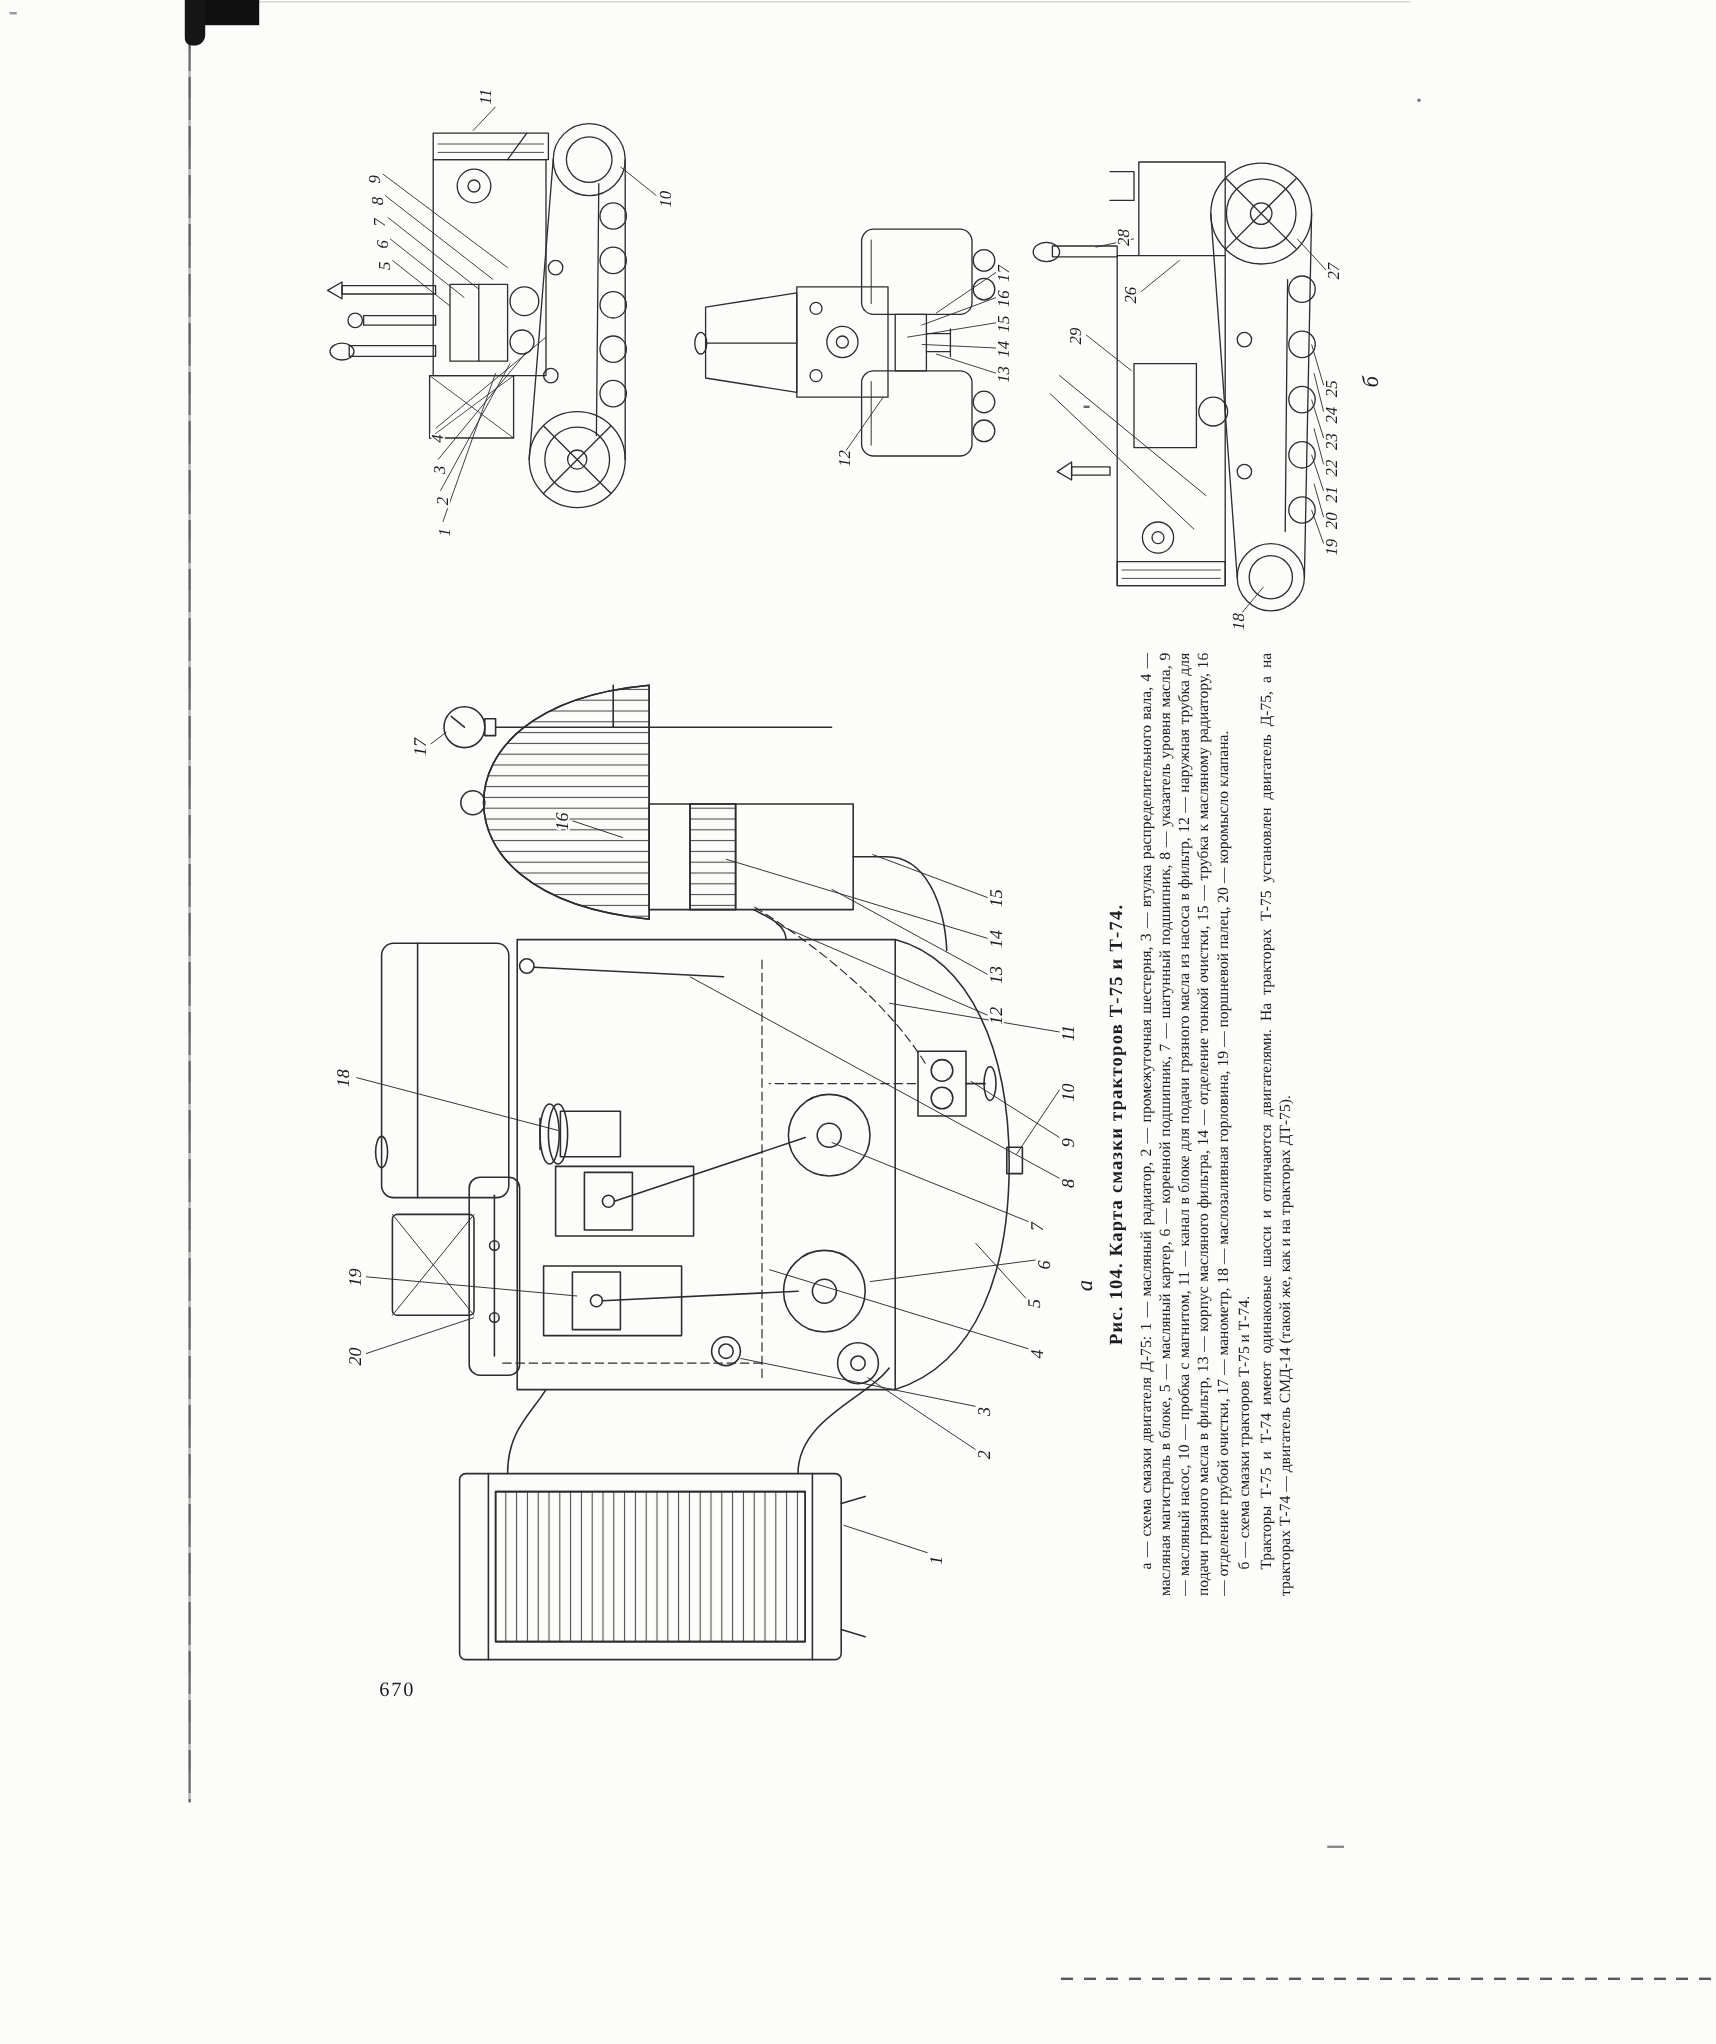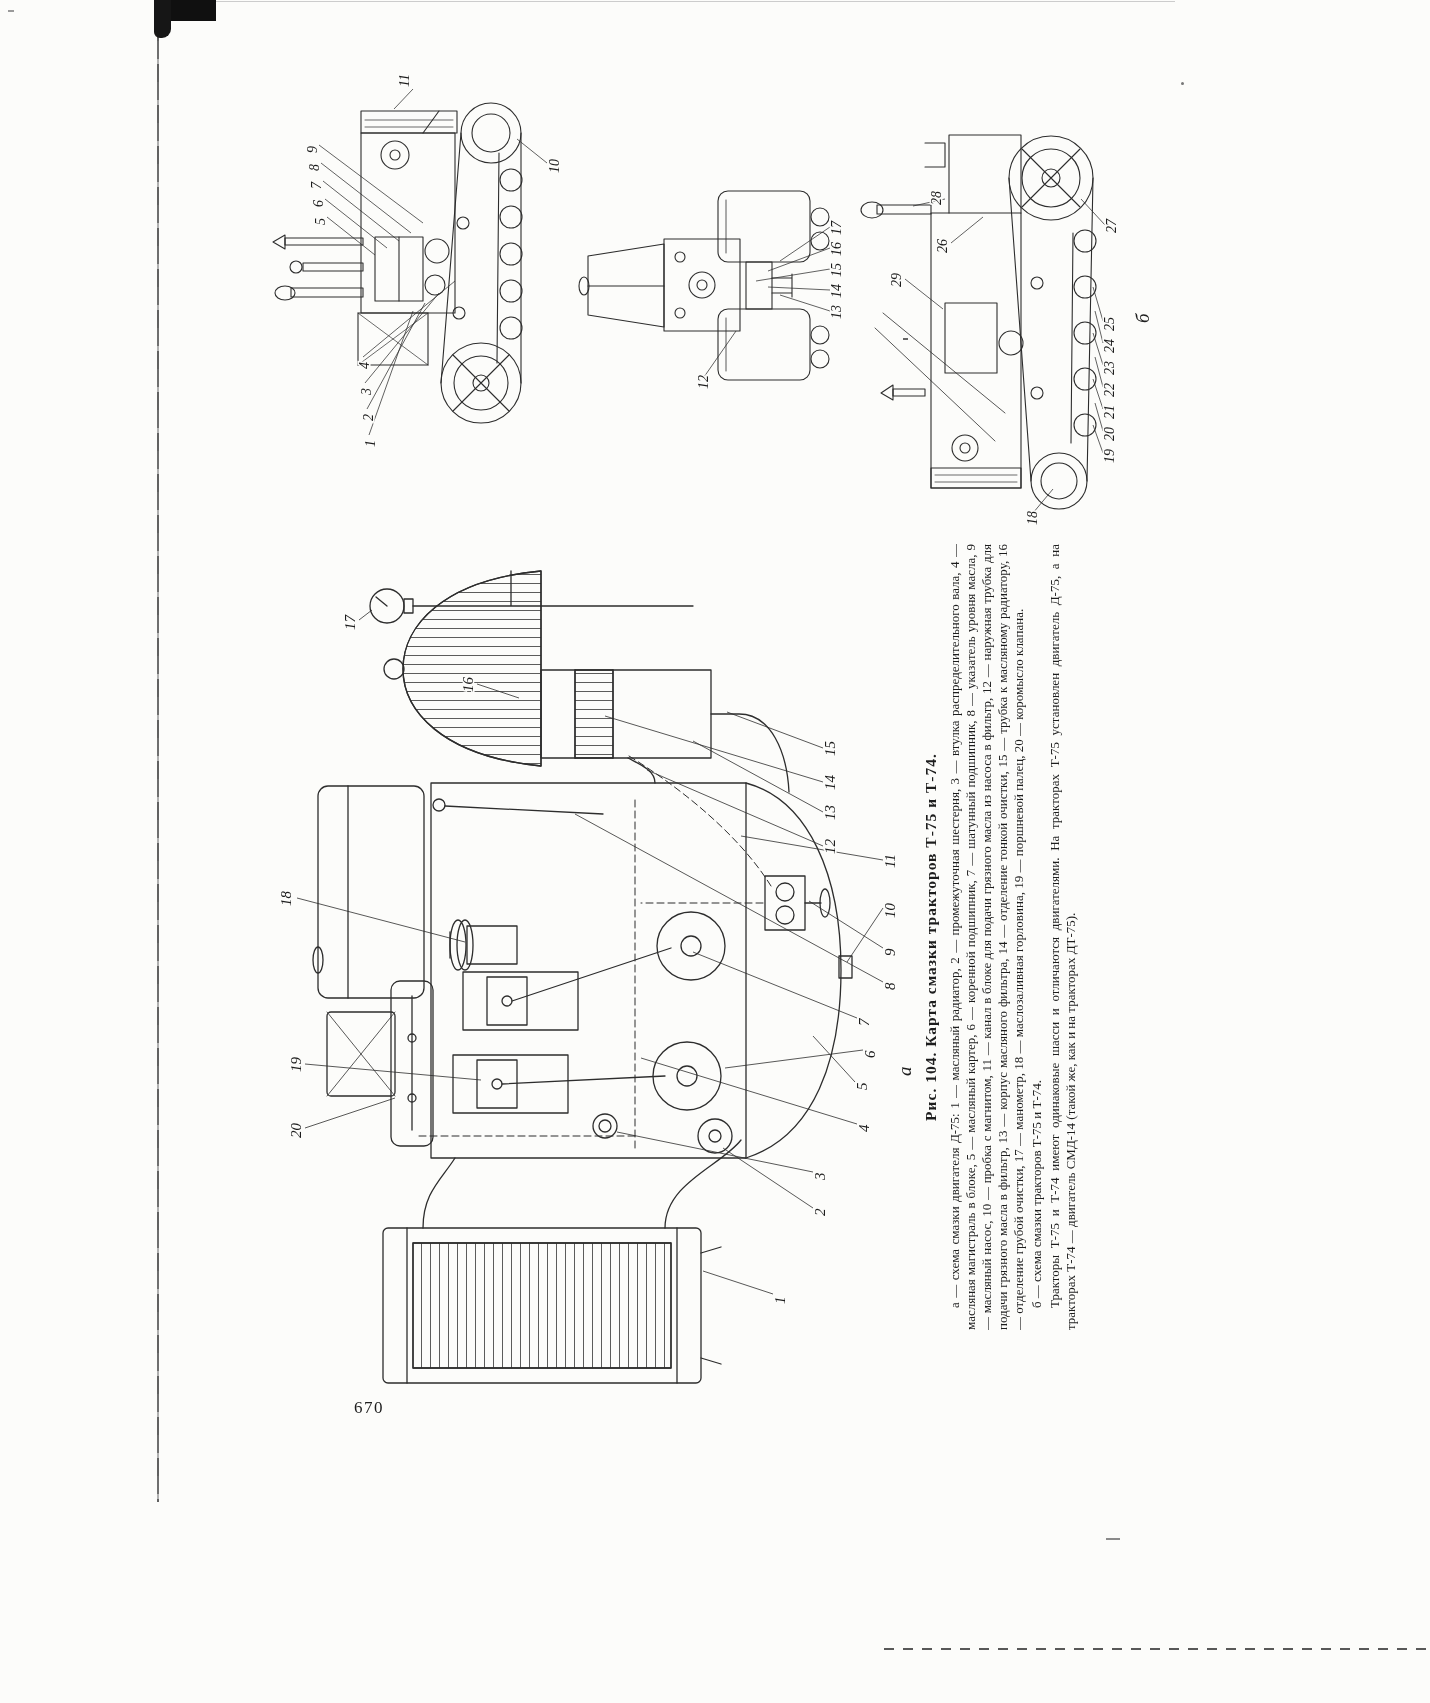--- a/index.html
+++ b/index.html
@@ -14,21 +14,21 @@
   svg.fig { position:absolute; overflow:visible; }
   svg text { font-family:"Liberation Serif", serif; font-style:italic; fill:#1d1d1d;
              paint-order:stroke; stroke:#fcfcfa; stroke-width:3px; }
 
   .cap { position:absolute; left:78px; top:744px; width:786px; }
   .cap-title { text-align:center; font-size:15.5px; font-weight:bold; letter-spacing:1px; margin-bottom:7px; }
   .cap-p { font-size:13px; line-height:16px; text-align:justify; text-indent:22px; margin-bottom:2px; }
 
   .sublabel { position:absolute; font-style:italic; font-size:19px; }
 
-  .pagenum { position:absolute; left:316px; top:1398px; font-size:17px; letter-spacing:1.5px;margin-left:38px; }
+  .pagenum { position:absolute; left:316px; top:1398px; font-size:17px; letter-spacing:1.5px; }
 
   .artifact { position:absolute; }
 </style>
 </head>
 <body>
 
 <div class="page">
 
   <div class="artifact" style="left:160px;top:1px;width:1015px;height:1px;background:#cccccc"></div>
   <div class="artifact" style="left:157px;top:0;width:2px;height:1502px;background:repeating-linear-gradient(180deg,#4c4c4c 0 18px,#9d9d9d 18px 23px,#3a3a3a 23px 41px);opacity:.8"></div>

